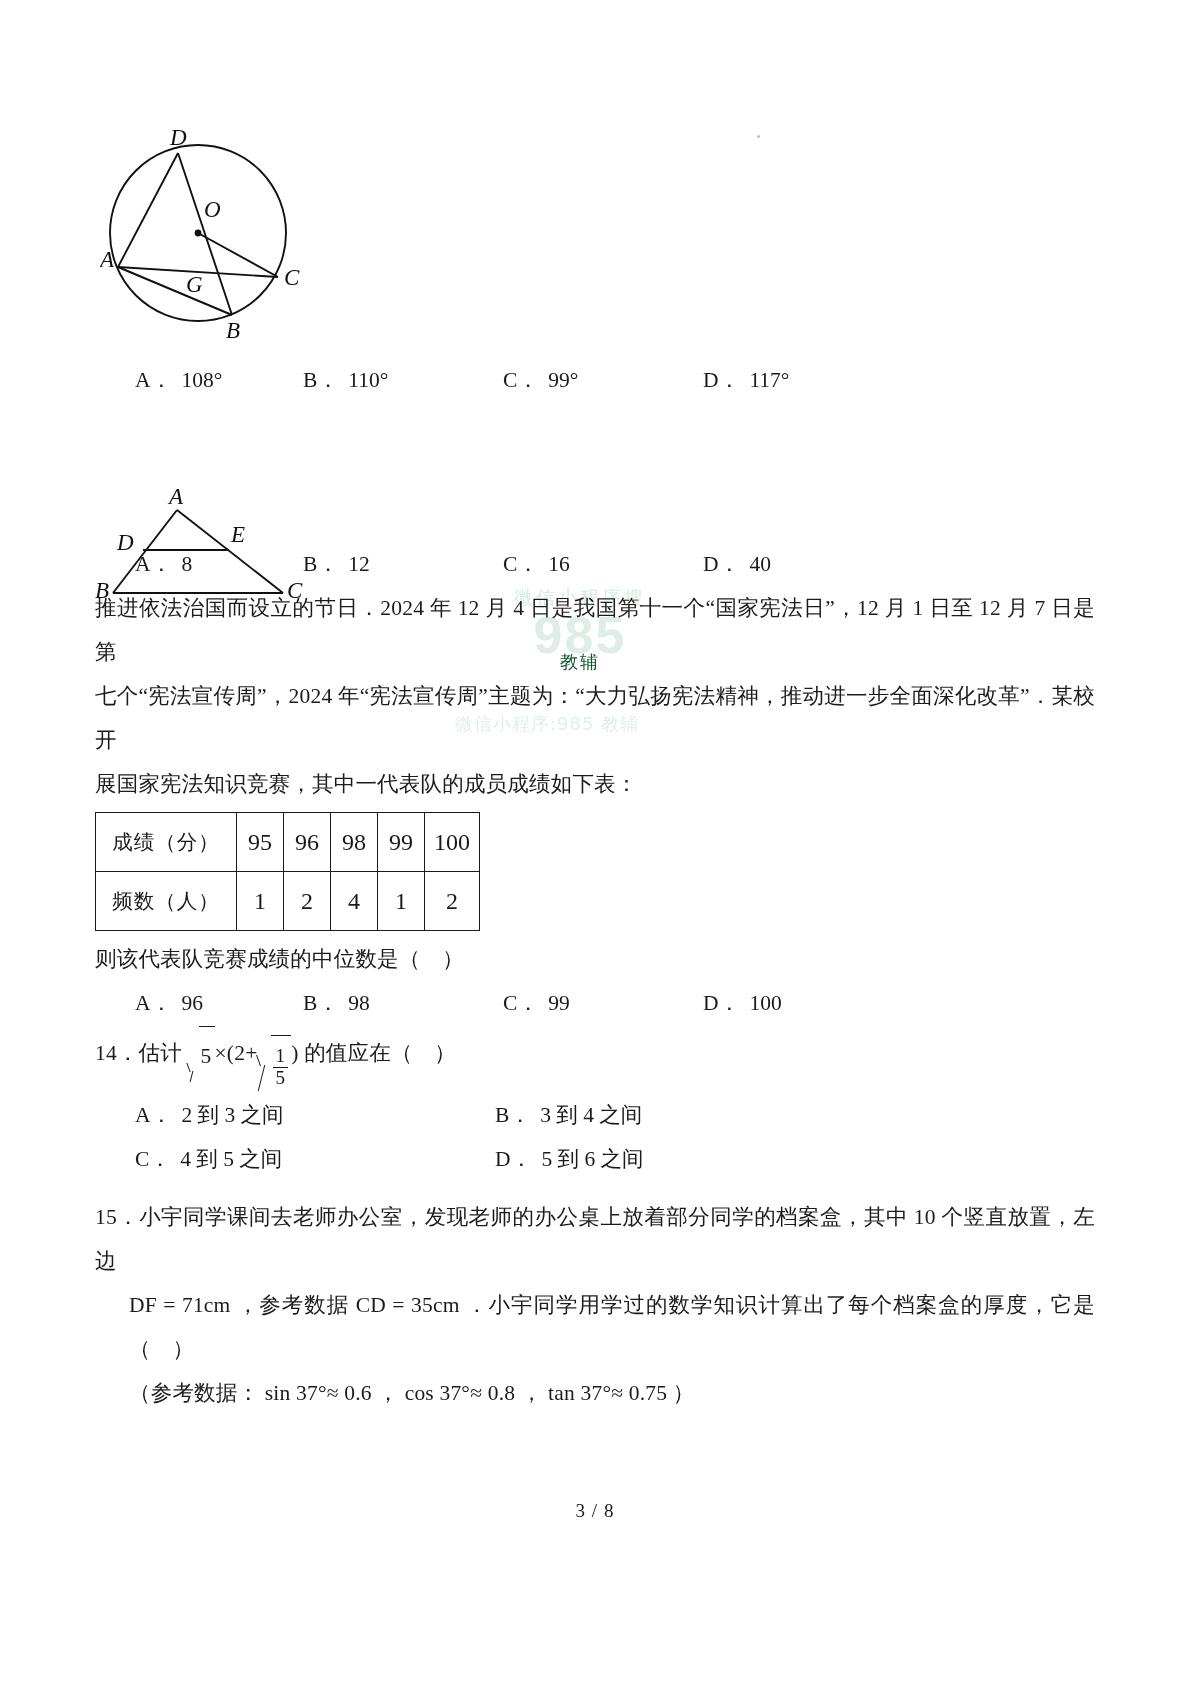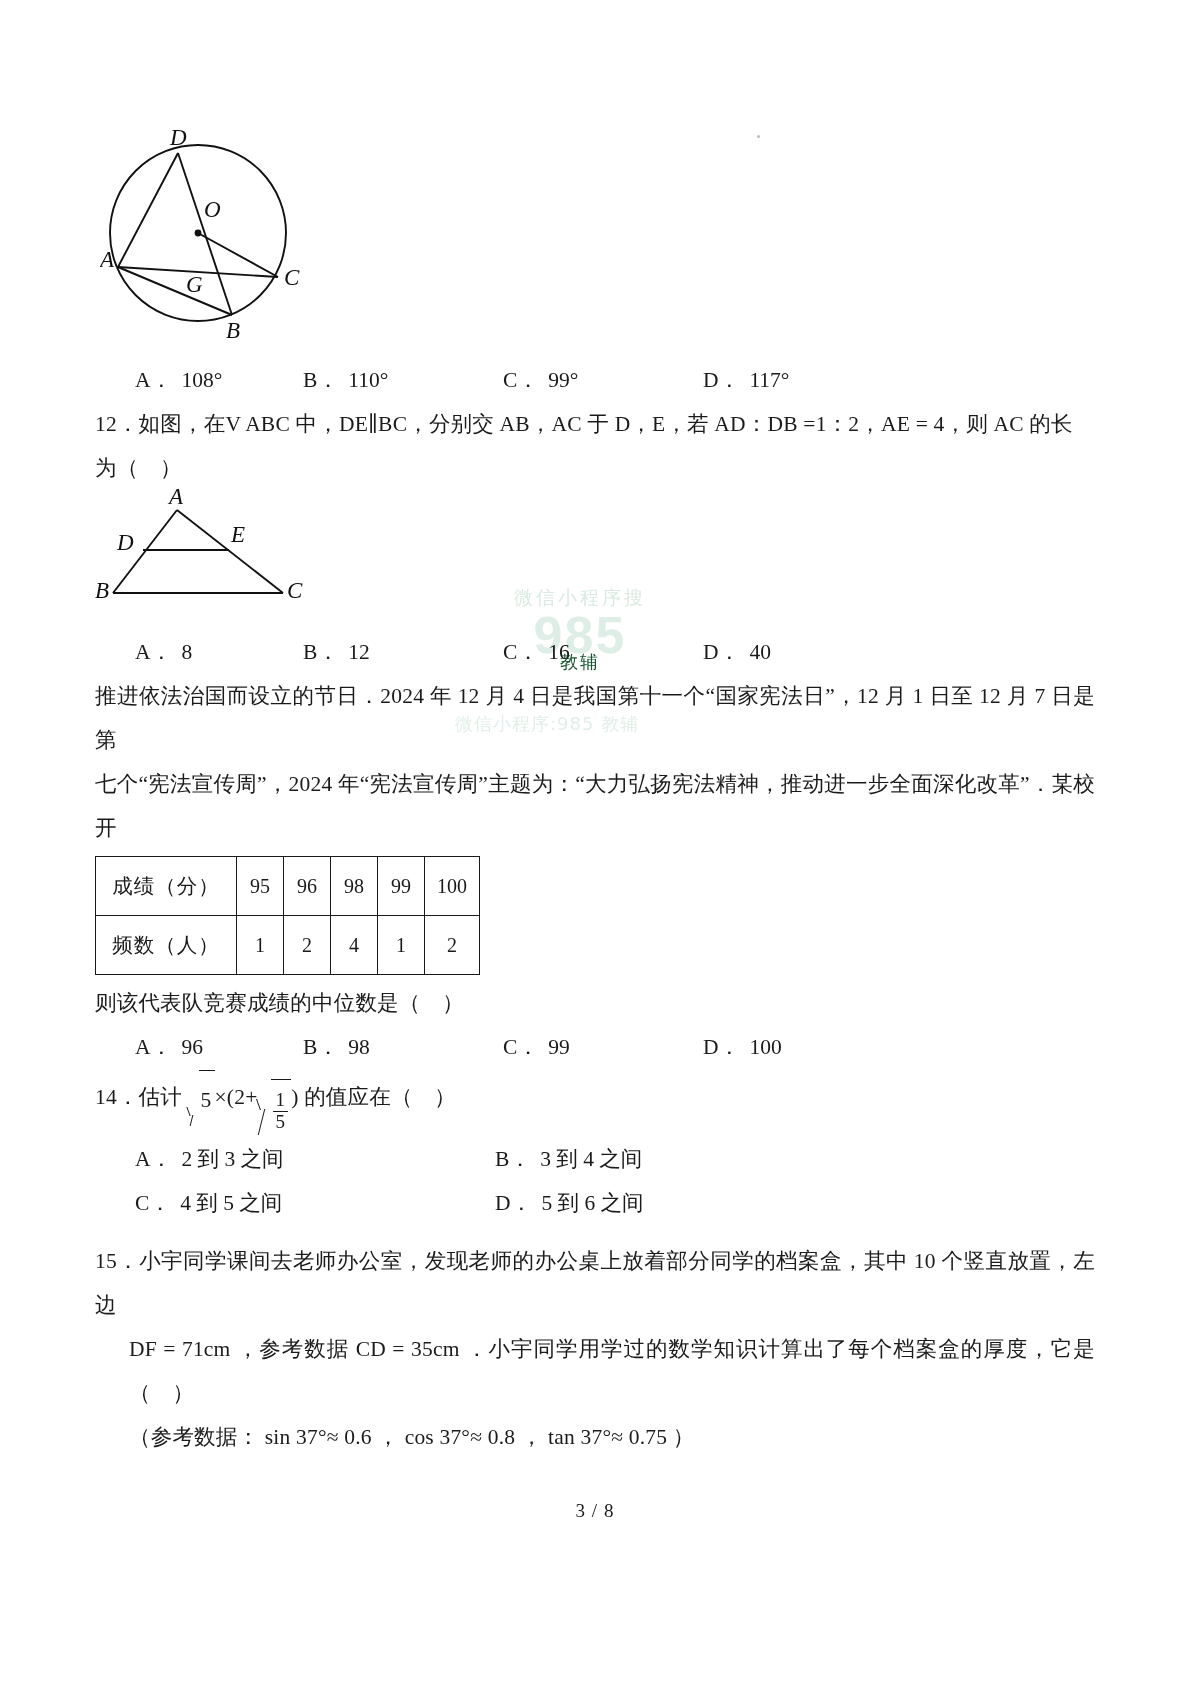--- a/index.html
+++ b/index.html
@@ -98,21 +98,21 @@
     font-family: "Liberation Serif", serif;
   }
   table.score-table td.hdr {
     width: 132px;
     font-size: 20.5px;
     letter-spacing: 1px;
     padding: 0 4px;
   }
   table.score-table td.val {
     width: 44px;
-    font-size: 20px;
+    font-size: 24px;
   }
   table.score-table td.val.wide { width: 52px; }
 
   
   .math { font-family: "Liberation Serif", serif; white-space: nowrap; }
   .radical {
     display: inline-block;
     position: relative;
     padding-left: 11px;
     vertical-align: middle;
@@ -292,24 +292,20 @@
         <span class="sp"></span>
         <span>99°</span>
       </span>
       <span class="opt opt-d">
         <span>D．</span>
         <span class="sp"></span>
         <span>117°</span>
       </span>
     </div>
 
-    <div class="blk">
-      <div class="qtext">12．如图，在V ABC 中，DE∥BC，分别交 AB，AC 于 D，E，若 AD：DB =1：2，AE = 4，则 AC 的长</div>
-      <div class="qtext">为（　）</div>
-    </div>
 
     <div style="height:140px"></div>
 
     <div class="opts">
       <span class="opt opt-a">
         <span>A．</span>
         <span class="sp"></span>
         <span>8</span>
       </span>
       <span class="opt opt-b">
@@ -325,20 +321,21 @@
       <span class="opt opt-d">
         <span>D．</span>
         <span class="sp"></span>
         <span>40</span>
       </span>
     </div>
 
     <div class="blk">
       <div class="qtext">推进依法治国而设立的节日．2024 年 12 月 4 日是我国第十一个“国家宪法日”，12 月 1 日至 12 月 7 日是第</div>
       <div class="qtext">七个“宪法宣传周”，2024 年“宪法宣传周”主题为：“大力弘扬宪法精神，推动进一步全面深化改革”．某校开</div>
+      <div class="qtext">展国家宪法知识竞赛，其中一代表队的成员成绩如下表：</div>
     </div>
 
     <div class="tbl-wrap">
       <table class="score-table">
         <tbody>
             <tr>
           <td class="hdr">成绩（分）</td>
           <td class="val">95</td>
           <td class="val">96</td>
           <td class="val">98</td>

